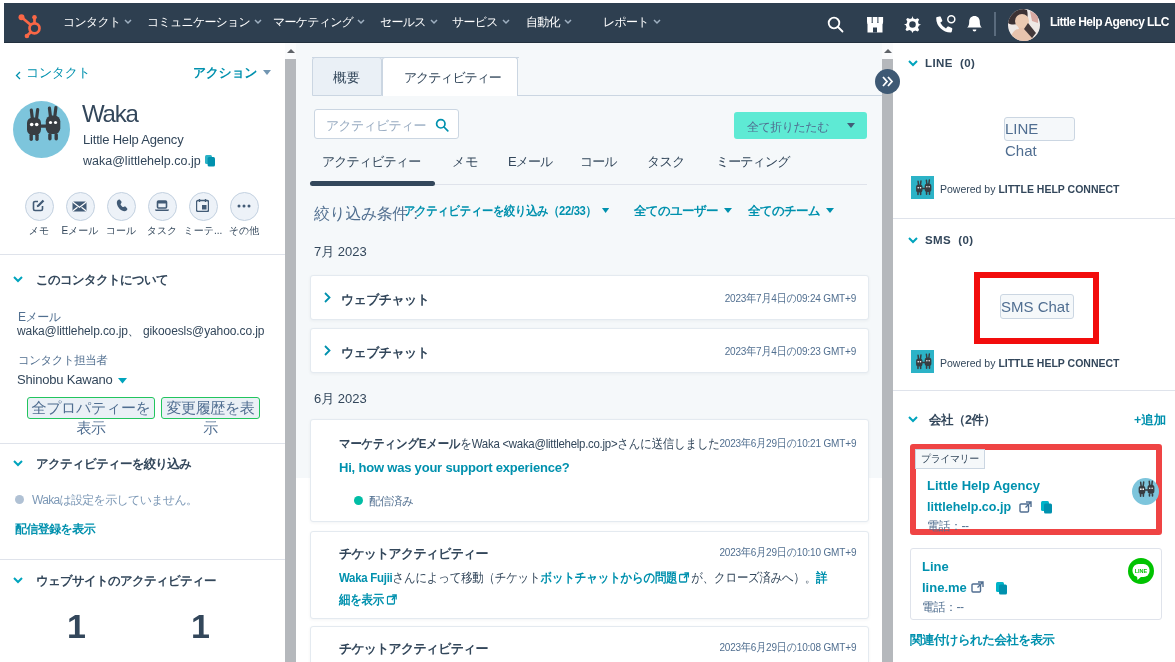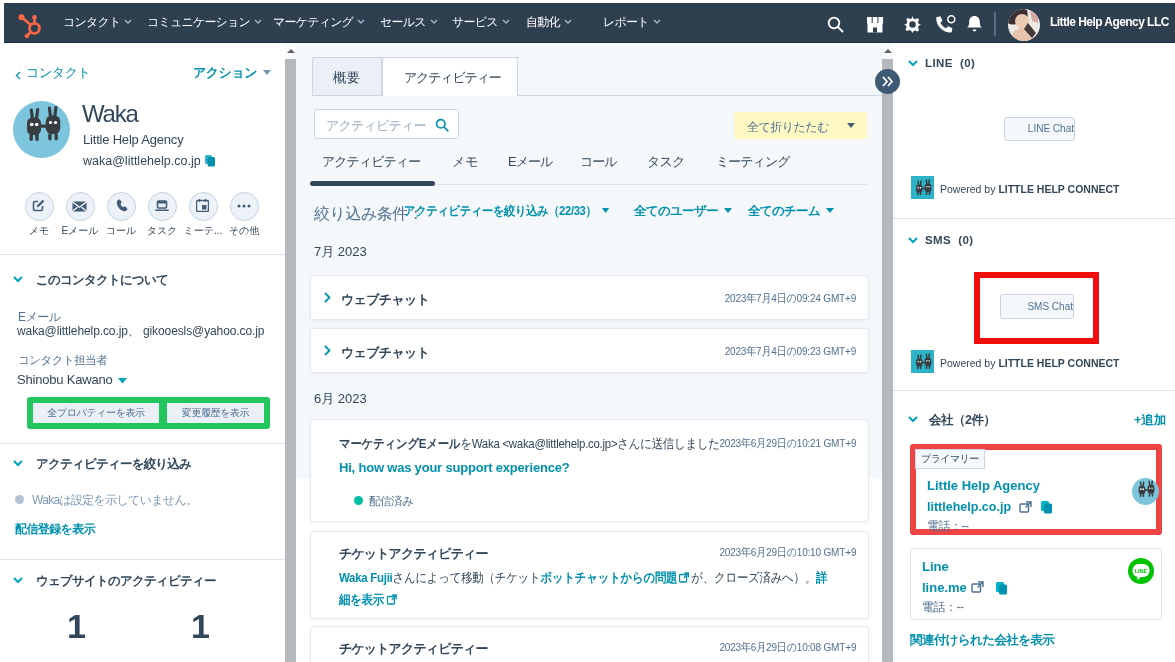--- a/index.html
+++ b/index.html
@@ -13,31 +13,31 @@
 #nav{left:4px;top:3px;width:1171px;height:39px;background:#2e3f50;border-bottom:1px solid #22303e;}
 .navitem{position:absolute;top:0;height:39px;line-height:39px;color:#fff;font-size:12px;letter-spacing:-0.8px;white-space:nowrap;}
 .navitem svg{margin-left:4px;vertical-align:1px;letter-spacing:0;}
 
 #lsb{left:0;top:43px;width:285px;height:619px;background:#fff;}
 .hdiv{position:absolute;left:0;width:285px;height:1px;background:#dfe3eb;}
 .circbtn{position:absolute;width:27px;height:27px;border:1px solid #c3d1e0;border-radius:50%;background:#edf2f8;}
 .circlbl{position:absolute;font-size:10px;color:#33475b;text-align:center;white-space:nowrap;}
 .secchev{position:absolute;width:10px;height:7px;}
 .lgray{color:#7c98b6;}
-.propbtn{position:absolute;background:#eaf0f6;border:6px solid #22c55e;border-radius:3px;font-size:10px;letter-spacing:-0.4px;color:#506e91;text-align:center;line-height:20px;height:20px;}
+.propbtn{position:absolute;background:#eaf0f6;border:1px solid #22c55e;border-radius:3px;font-size:15px;letter-spacing:-0.4px;color:#506e91;text-align:center;line-height:20px;height:20px;}
 
 .sbar{position:absolute;top:43px;height:619px;background:#fafbfc;}
 .sthumb{position:absolute;width:11px;background:#b5b8bc;}
 
 #mid{left:296px;top:43px;width:586px;height:435px;background:#f5f8fa;}
 .card{position:absolute;left:14px;width:557px;background:#fff;border:1px solid #e4eaf0;border-radius:3px;box-shadow:0 1px 3px rgba(45,62,80,.06);}
 .date{position:absolute;right:12px;font-size:11.5px;color:#516f90;white-space:nowrap;letter-spacing:-0.2px;transform:scaleX(0.87);transform-origin:100% 0;}
 
 #rsb{left:893px;top:43px;width:282px;height:619px;background:#fff;}
-.chatbtn{position:absolute;border:1px solid #cbd6e2;background:#f5f8fa;border-radius:3px;font-size:10px;color:#506e91;text-align:right;}
+.chatbtn{position:absolute;border:1px solid #cbd6e2;background:#f5f8fa;border-radius:3px;font-size:15px;color:#506e91;text-align:left;}
 .rdiv{position:absolute;left:0;width:282px;height:1px;background:#dfe3eb;}
 </style>
 </head>
 <body>
 
 <div class="abs" id="nav">
   <svg class="abs" style="left:11px;top:6px" width="27" height="30" viewBox="0 0 27 30">
     <g fill="none" stroke="#fa6746" stroke-width="2.7">
       <circle cx="19.5" cy="19.3" r="5"></circle>
       <line x1="19.5" y1="14.3" x2="19.5" y2="9.5"></line>
@@ -252,21 +252,21 @@
   <span class="abs dark" style="left:108px;top:26px;font-size:13px;letter-spacing:-1.2px">アクティビティー</span>
   <div class="abs" style="left:222px;top:52px;width:364px;height:1px;background:#cbd6e2"></div>
 
   <div class="abs" style="left:18px;top:66px;width:145px;height:30px;background:#fff;border:1px solid #cbd6e2;border-radius:3px;box-sizing:border-box">
     <span style="position:absolute;left:11px;top:7px;font-size:13px;color:#99acc2;letter-spacing:-0.8px">アクティビティー</span>
     <svg style="position:absolute;right:9px;top:8px" width="14" height="14" viewBox="0 0 14 14">
         <circle cx="5.8" cy="5.8" r="4.2" fill="none" stroke="#0091ae" stroke-width="1.7"></circle>
         <line x1="9" y1="9" x2="12.8" y2="12.8" stroke="#0091ae" stroke-width="1.7" stroke-linecap="round"></line>
       </svg>
   </div>
-  <div class="abs" style="left:438px;top:69px;width:133px;height:27px;background:#fef9c3;border-radius:3px;font-family:Liberation Serif, serif;">
+  <div class="abs" style="left:438px;top:69px;width:133px;height:27px;background:#5eead4;border-radius:3px;font-family:Liberation Serif, serif;">
     <span style="position:absolute;left:13px;top:7px;font-size:12px;color:#506e91;letter-spacing:-0.5px">全て折りたたむ</span>
     <svg style="position:absolute;right:12px;top:11px" width="8" height="5">
         <path d="M0 0h8L4 5z" fill="#425b76"></path>
       </svg>
   </div>
 
   <span class="abs dark" style="left:26px;top:110px;font-size:13px;letter-spacing:-1px">アクティビティー</span>
   <span class="abs dark" style="left:156px;top:110px;font-size:13px">メモ</span>
   <span class="abs dark" style="left:212px;top:110px;font-size:13px;letter-spacing:-1px">Eメール</span>
   <span class="abs dark" style="left:284px;top:110px;font-size:13px;letter-spacing:-1px">コール</span>

